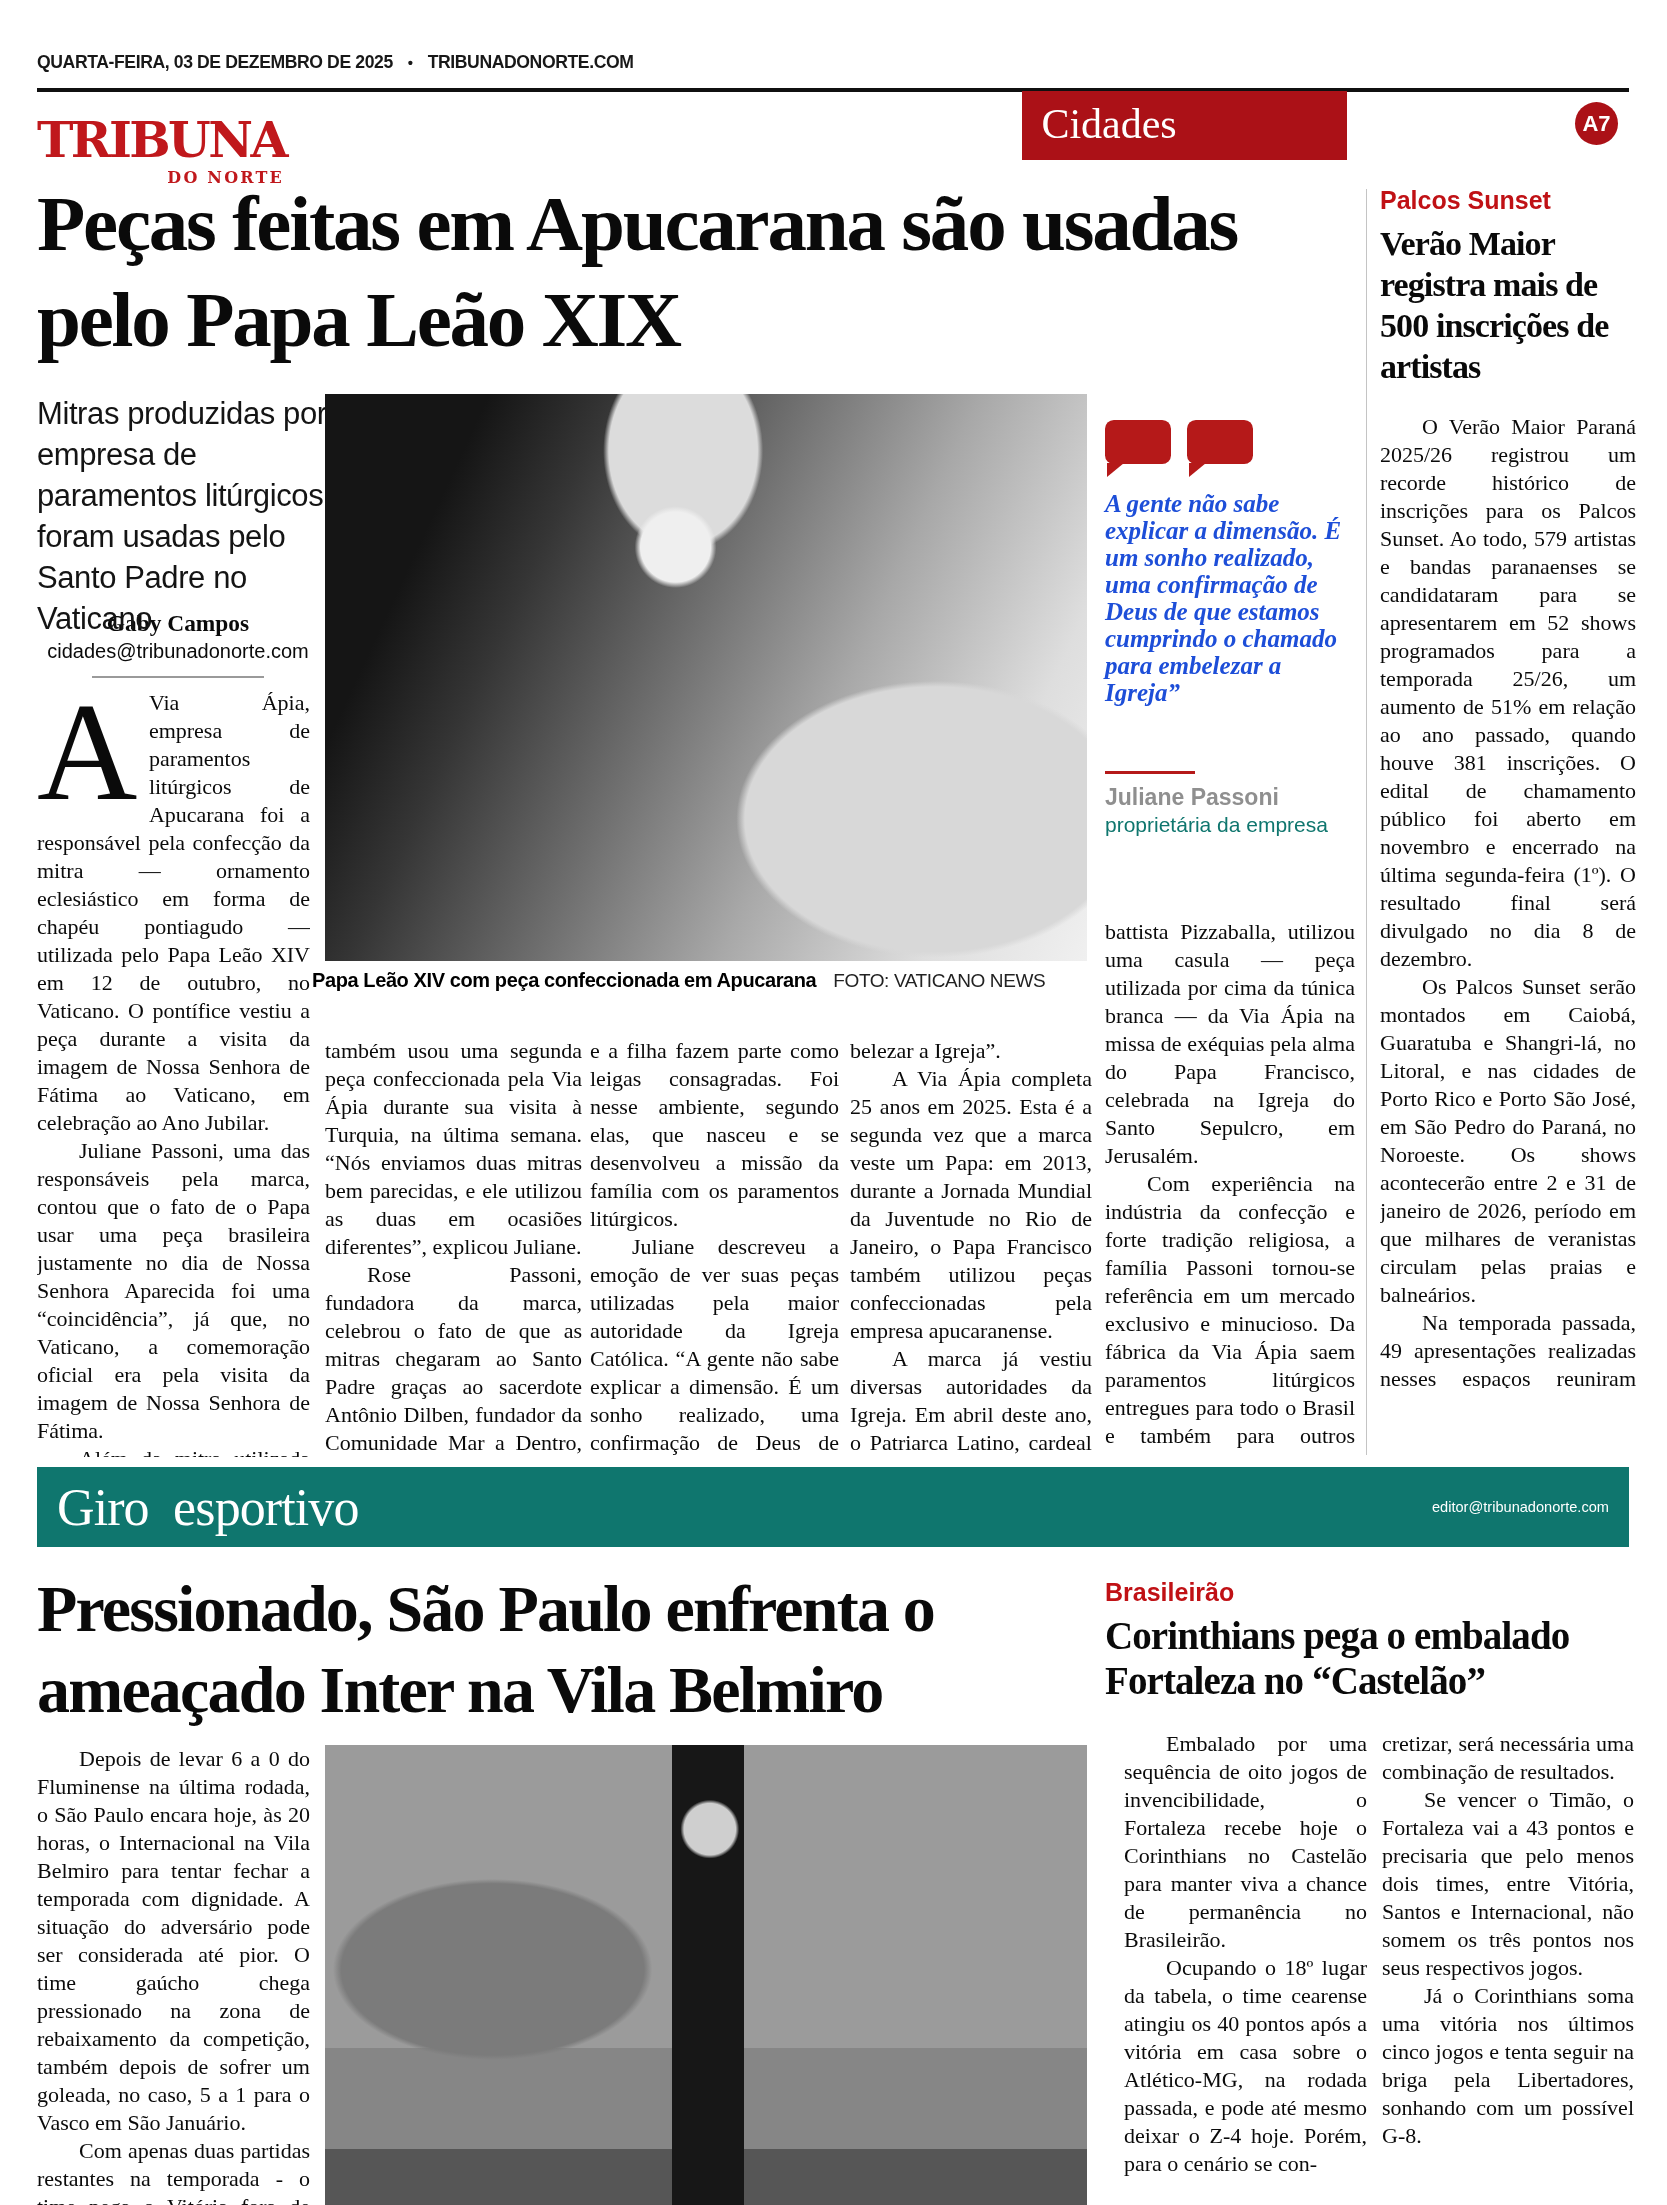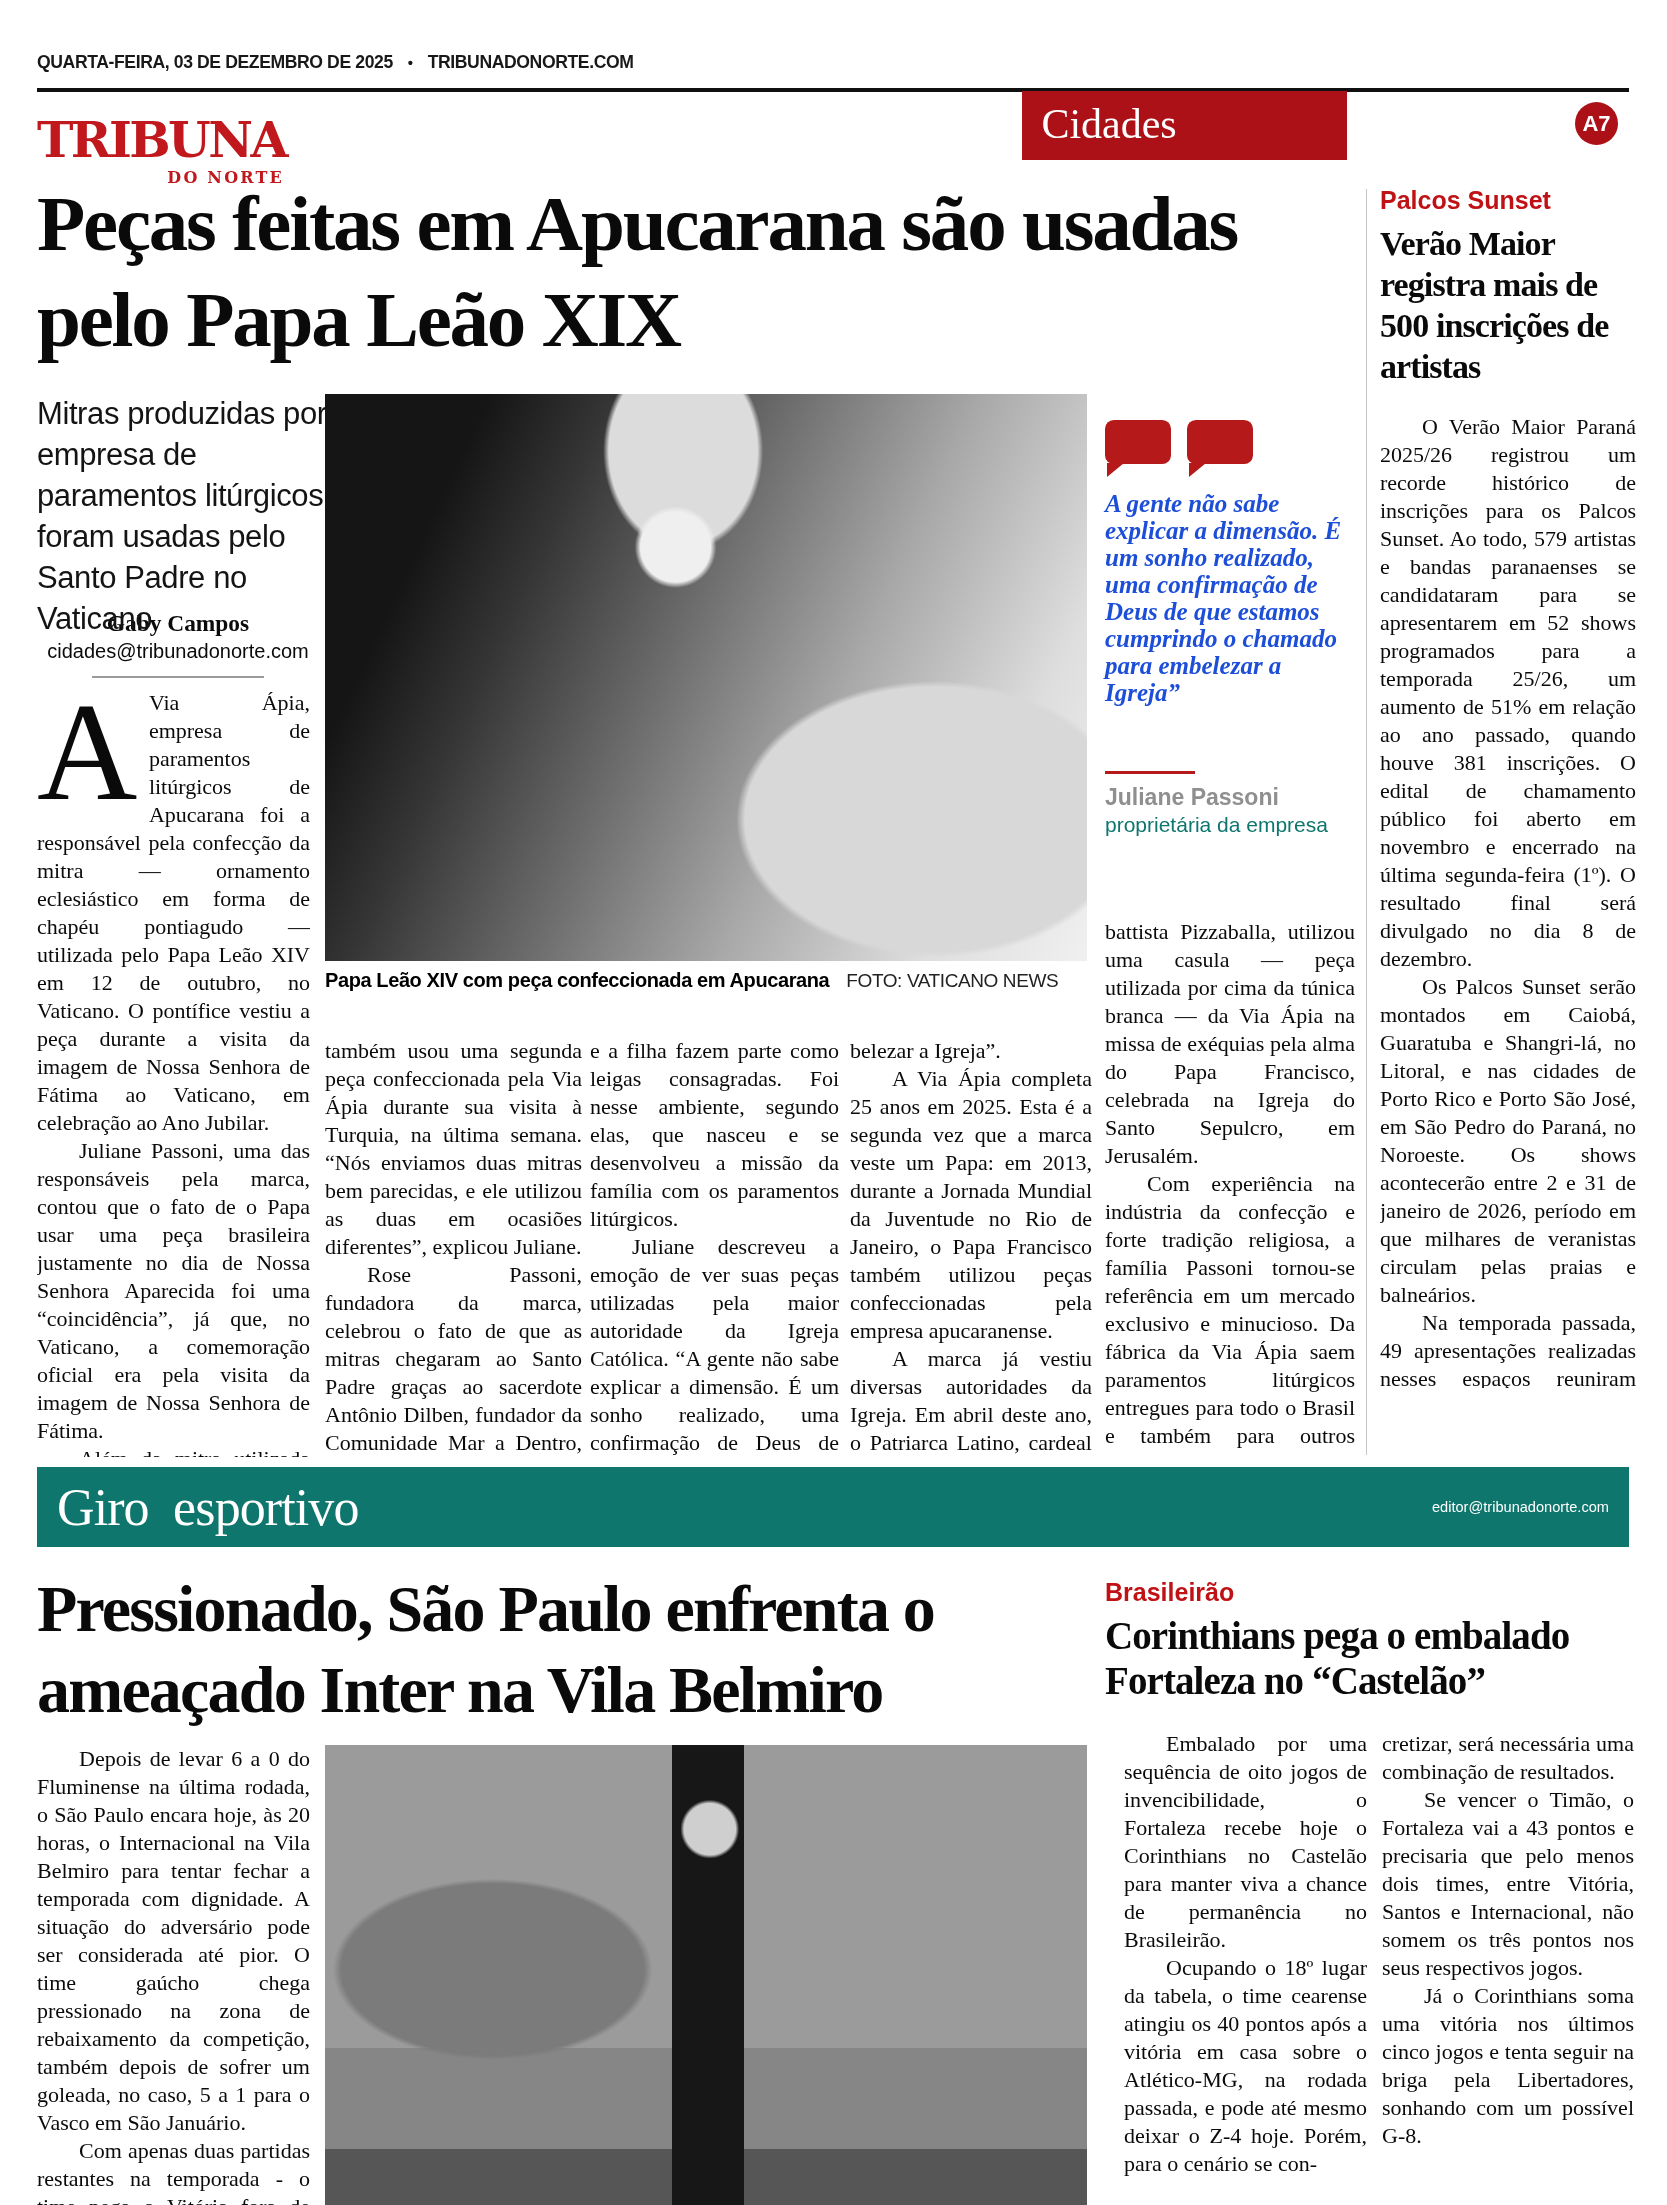--- a/index.html
+++ b/index.html
@@ -44,21 +44,21 @@
   .byline .email{font-family:"Liberation Sans",sans-serif;font-size:20px;margin-top:2.6px;}
   .byline .rule{width:172px;height:1.8px;background:#9a9a9a;margin:13.2px auto 0;}
   .cid-col1{left:37px;top:689px;width:273px;height:768px;}
   .dropcap{float:left;font-size:139px;line-height:110px;padding:8px 11.5px 0 0;font-weight:normal;}
   .photo1{left:325px;top:394px;width:762px;height:567px;
      background:
        radial-gradient(circle at 46% 27%, #efefef 0 6%, rgba(239,239,239,0) 7%),
        radial-gradient(ellipse at 47% 10%, #dcdcdc 0 13%, rgba(220,220,220,0) 14%),
        radial-gradient(ellipse at 80% 75%, #d8d8d8 0 22%, rgba(216,216,216,0) 23%),
        linear-gradient(115deg,#151515 0 16%,#353535 28%,#6e6e6e 46%,#a8a8a8 64%,#dedede 84%,#f0f0f0 100%);}
-  .cid-caption{left:325px;top:969px;width:762px;}
+  .cid-caption{left:312px;top:969px;width:762px;}
   .cid-col2{left:325px;top:1037px;width:257px;height:418px;}
   .cid-col3{left:590px;top:1037px;width:249px;height:418px;}
   .cid-col4{left:850px;top:1037px;width:242px;height:418px;}
   .cid-col5{left:1105px;top:918px;width:250px;height:536px;}
 
   .pullquote{left:1105px;top:420px;width:252px;}
   .pq-icons{display:flex;gap:16px;}
   .bubble{position:relative;width:66px;height:44px;background:#b51919;border-radius:8.8px;}
   .bubble::after{content:"";position:absolute;left:1.8px;bottom:-13.2px;width:0;height:0;
                  border-top:14px solid #b51919;border-right:17px solid transparent;}

